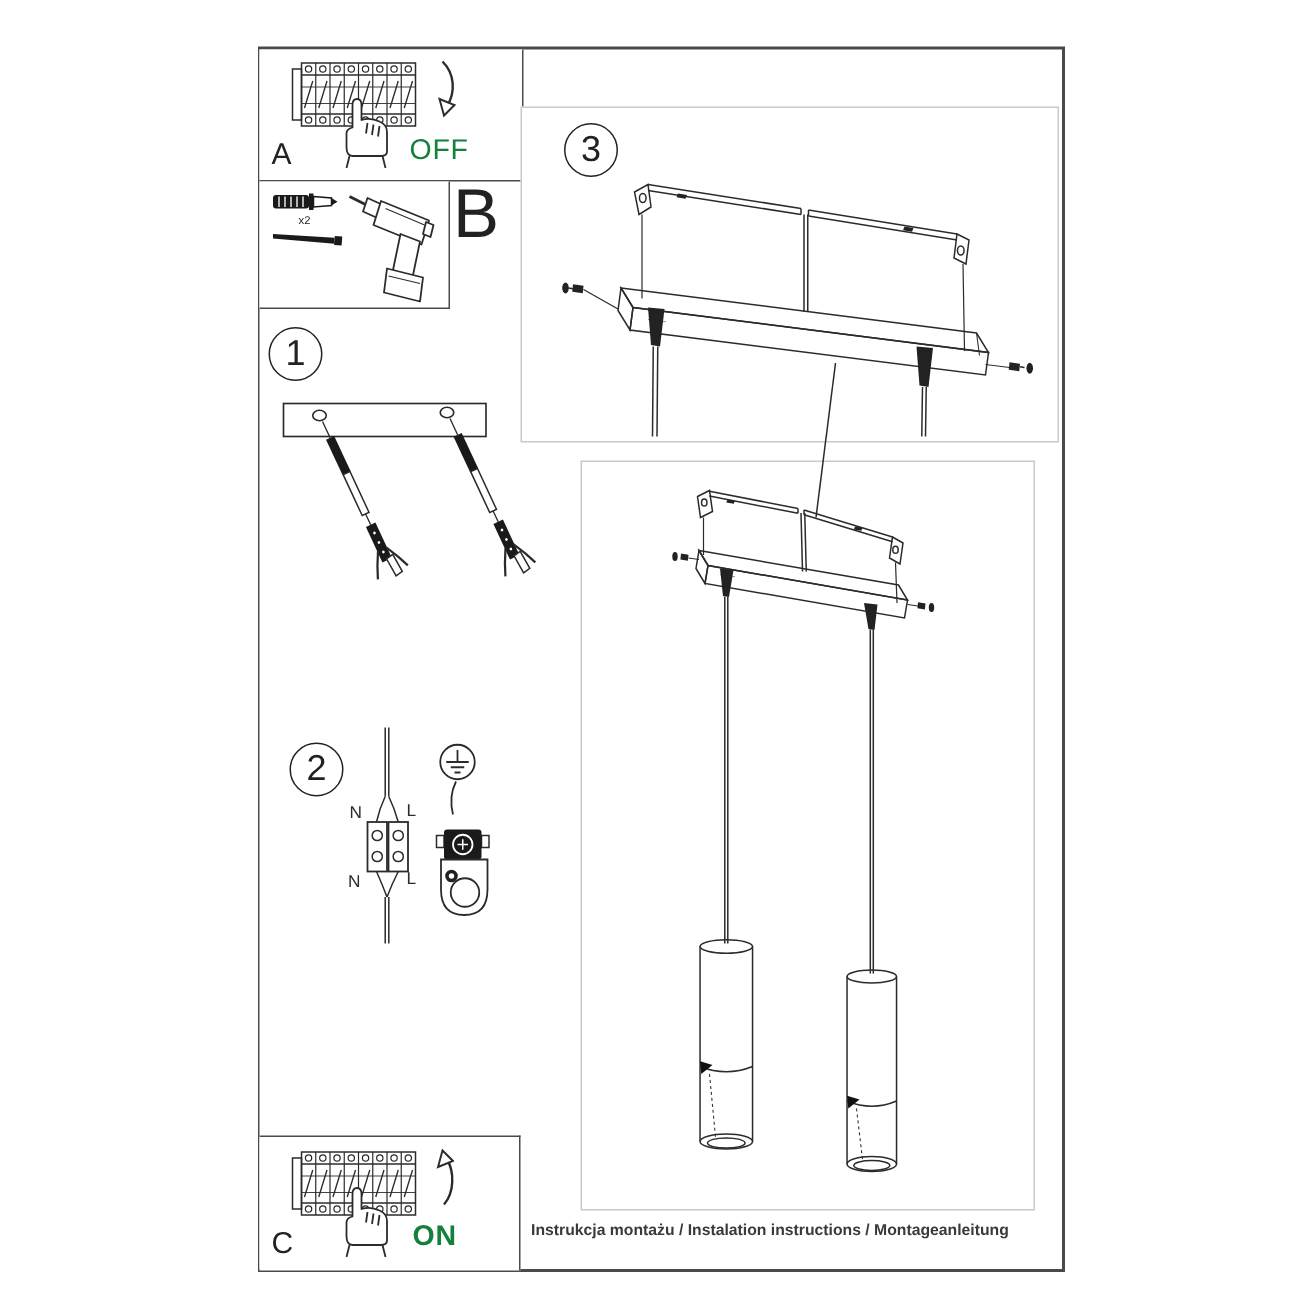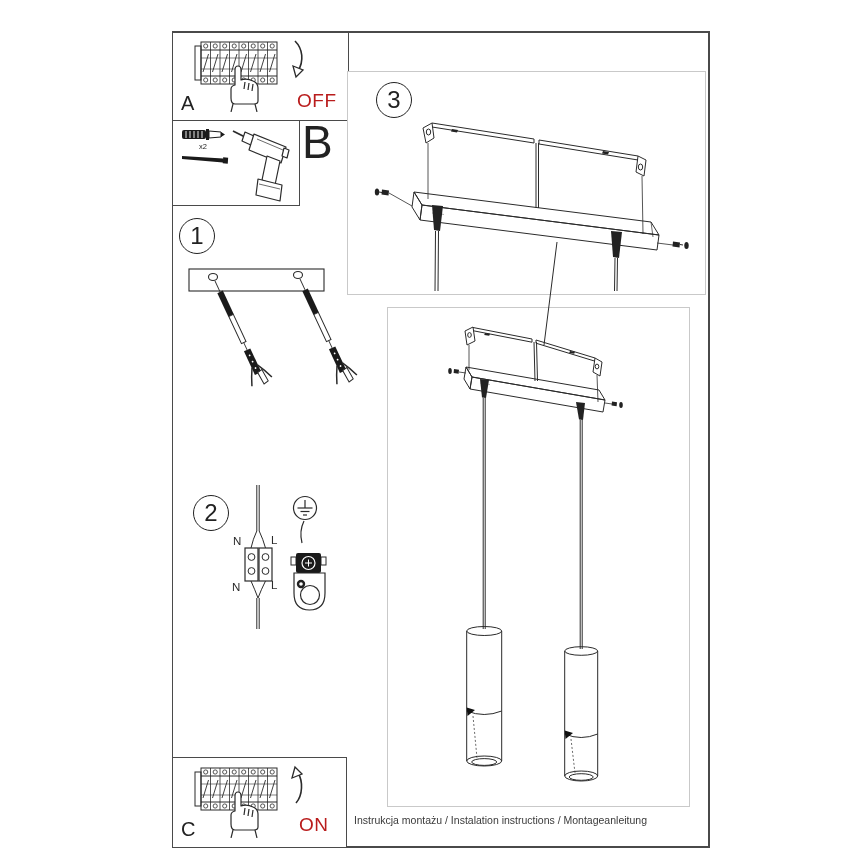--- a/index.html
+++ b/index.html
@@ -10,24 +10,24 @@
          border-top:2px solid #4a4a4a;border-right:2px solid #4a4a4a;
          border-bottom:2px solid #4a4a4a;border-left:1px solid #4a4a4a;}
   .panel{position:absolute;background:#fff;}
   .panel-a{left:0;top:0;width:175px;height:87px;border-right:1.5px solid #4a4a4a;border-bottom:1.5px solid #4a4a4a;}
   .panel-b{left:0;top:88px;width:126px;height:84px;border-right:1.5px solid #4a4a4a;border-bottom:1.5px solid #4a4a4a;}
   .panel-c{left:0;top:724px;width:173px;height:89px;border-top:1.5px solid #4a4a4a;border-right:1.5px solid #4a4a4a;}
   .panel3{left:174px;top:38px;width:357px;height:222px;border:1px solid #c9c9c9;}
   .lowerbox{left:214px;top:274px;width:301px;height:498px;border:1px solid #c9c9c9;}
   .corner-letter{font-size:20px;color:#222;}
   .big-letter{font-size:46px;line-height:1;color:#222;}
-  .action-label{font-size:19px;letter-spacing:0.5px;color:#b91c1c;margin-left:24px;}
+  .action-label{font-size:19px;letter-spacing:0.5px;color:#15803d;}
   .num-circle{position:absolute;width:34px;height:34px;border:1.7px solid #222;border-radius:50%;
               display:flex;align-items:center;justify-content:center;font-size:24px;color:#222;background:#fff;}
-  .footer{position:absolute;left:181px;top:780px;width:350px;font-size:10.5px;line-height:14px;color:#3a3a3a;}
+  .footer{position:absolute;left:181px;top:780px;width:350px;font-size:10.5px;line-height:14px;color:#3a3a3a;font-weight:bold;}
   .qty{font-size:7.5px;color:#222;}
   svg{display:block;}
   svg text{font-family:"Liberation Sans",sans-serif;fill:#2b2b2b;}
 </style>
 </head>
 <body>
 
 <div id="canvas">
   <div class="frame">
 
@@ -386,21 +386,21 @@
             <path d="M62,45 L61,52" fill="none"></path>
             <path d="M66,46 L65,53" fill="none"></path>
           <path d="M46,66 L44,74" fill="none"></path>
             <path d="M68,66 L70,74" fill="none"></path>
         </g>
       </svg>
       <svg class="abs" style="left:106px;top:7px;" width="24" height="40" viewBox="0 0 24 40">
         <path d="M17,38 C24,30 24,16 19,8" stroke="#2b2b2b" stroke-width="1.6" fill="none"></path>
         <path d="M16,2 L13,13 L23,9 Z" fill="#ffffff" stroke="#2b2b2b" stroke-width="1.3"></path>
       </svg>
-      <div class="abs action-label" style="left:102px;top:56px;">ON</div>
+      <div class="abs action-label" style="left:102px;top:56px;font-weight:bold;">ON</div>
       <div class="abs corner-letter" style="left:8px;top:60px;">C</div>
     </div>
 
     <div class="footer">
       <div>Instrukcja montażu / Instalation instructions / Montageanleitung</div>
     </div>
 
   </div>
 </div>
 

